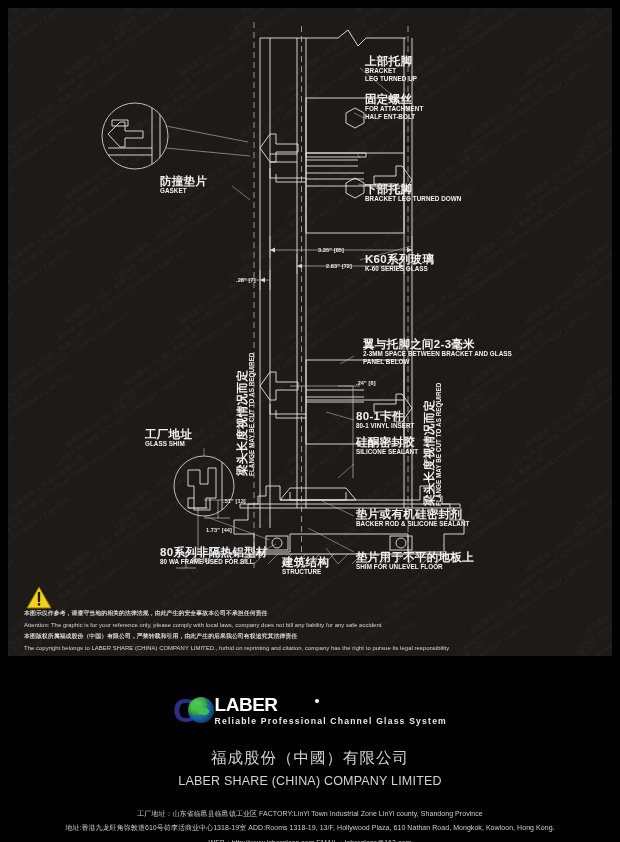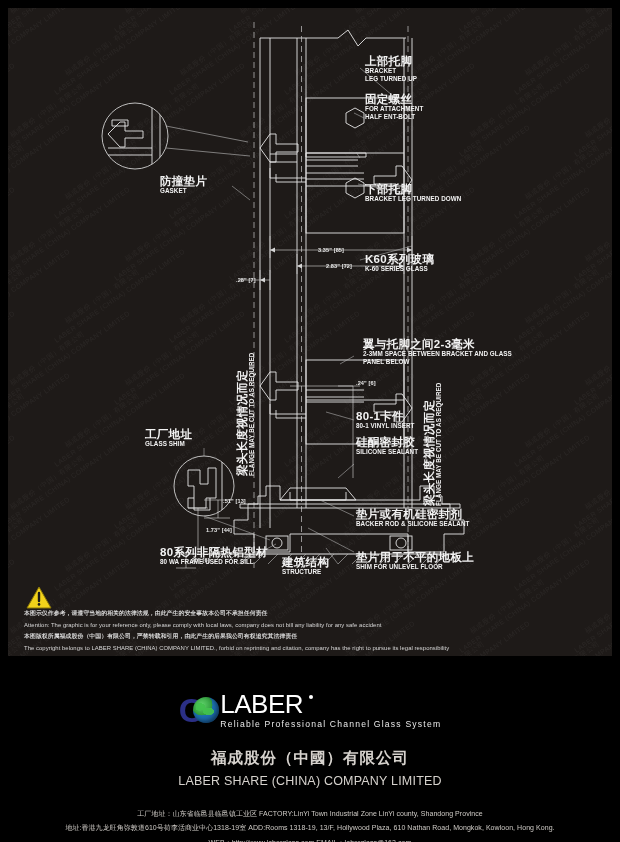--- a/index.html
+++ b/index.html
@@ -114,36 +114,37 @@
     position: relative;
   }
   #globe::after{
     content:""; position:absolute; left:3px; top:6px; width:18px; height:13px;
     background:
       radial-gradient(ellipse at 20% 30%, #43c34e 0 28%, transparent 29%),
       radial-gradient(ellipse at 70% 65%, #43c34e 0 30%, transparent 31%);
     opacity:.9;
   }
   .logo-laber {
-    font-size: 26px; font-weight: normal; color: #fff;
+    font-size: 19px; font-weight: bold; color: #fff;
     letter-spacing: -0.5px; line-height: 1;
   }
   .logo-channel {
     font-size: 21px; font-weight: bold; color: #22a94a;
     letter-spacing: -0.2px; line-height: 1;
   }
   #logo-tag {
     color: #e9e9e9; font-size: 8.6px; letter-spacing: 1.2px;
     margin-top: 2px;
+    font-weight: bold;
   }
   #logo-dot {
     position:absolute; right: 128px; top: 4px;
     width: 4px; height: 4px; border-radius: 50%; background: #fff;
   }
-  #cn-name { color: #d6d2cd; font-size: 15.5px; font-weight: bold; margin-top: 12px; letter-spacing: 1px; }
+  #cn-name { color: #d6d2cd; font-size: 15.5px; font-weight: normal; margin-top: 12px; letter-spacing: 1px; }
   #en-name { color: #d6d2cd; font-size: 12.5px; margin-top: 5px; letter-spacing: .2px; }
   .addr { color: #cfcbc6; font-size: 7px; line-height: 2.05; white-space: nowrap; letter-spacing: .05px; }
   #addr-block { margin-top: 19px; }
 </style>
 </head>
 <body>
 
 <div id="page">
 
   <div id="drawing-area">

